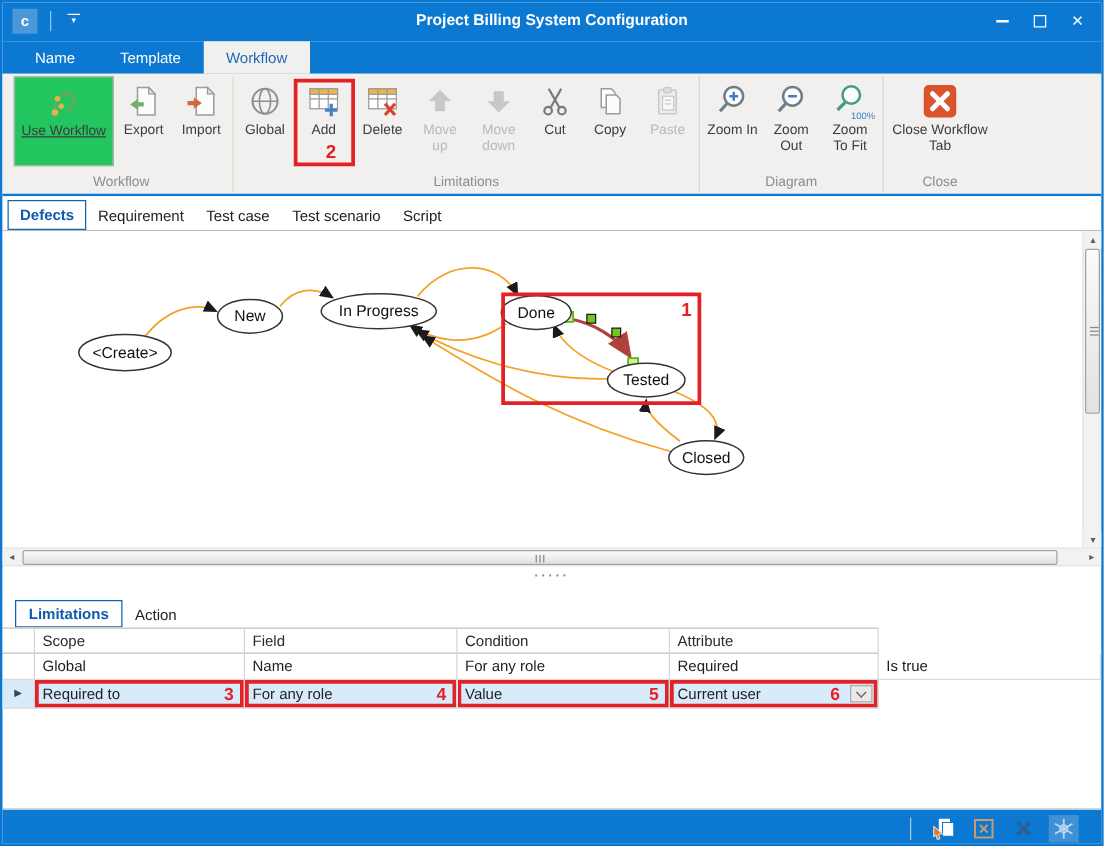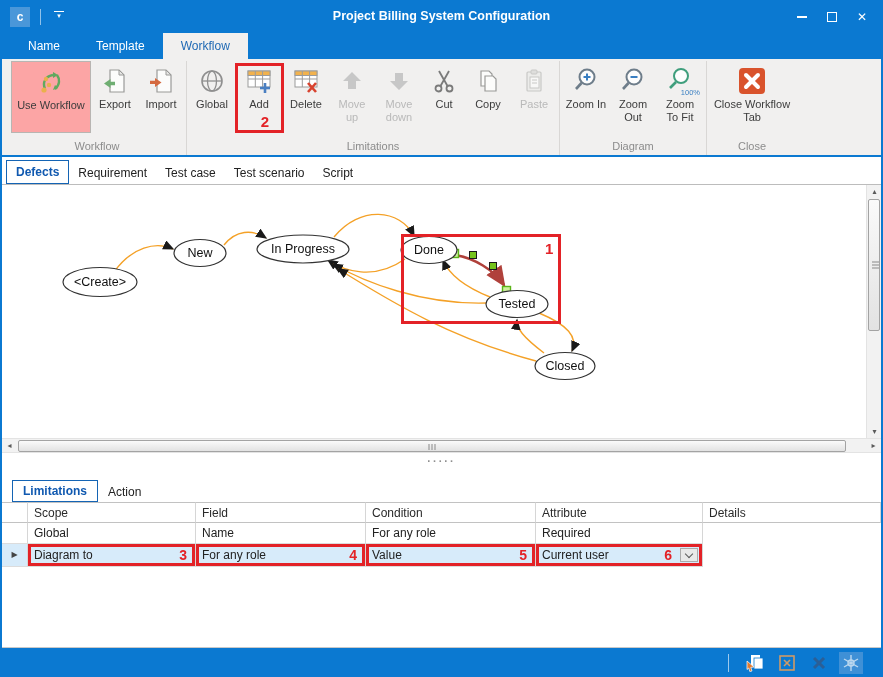--- a/index.html
+++ b/index.html
@@ -35,21 +35,21 @@
   .ribbon{ position:absolute; left:-2px; right:-2px; top:57px; height:98px; background:#f1f0ef;
            border-bottom:2px solid #0b79d1; display:flex; padding:2px 0 0 8px; }
   .rgroup{ display:flex; flex-direction:column; align-items:center; position:relative; padding:0 3px; }
   .rgroup + .rgroup{ border-left:1px solid #d9d7d5; }
   .rbtns{ display:flex; align-items:flex-start; gap:2px; }
   .rbtn{ width:44px; min-height:72px; display:flex; flex-direction:column; align-items:center;
          padding-top:3px; font-size:11px; color:#3c3c3c; text-align:center; position:relative; }
   .rbtn .ric{ height:34px; display:flex; align-items:center; justify-content:center; }
   .rbtn .l{ line-height:13px; white-space:nowrap; }
   .rbtn.wide{ width:80px; }
-  .rbtn.pressed{ background:#fca5a5; border:1px solid #b8b5b2; }
+  .rbtn.pressed{ background:#22c55e; border:1px solid #b8b5b2;text-decoration:underline; }
   .rbtn.disabled{ color:#b9b9b9; }
   .glabel{ font-size:11px; color:#8c8c8c; margin-top:auto; padding-bottom:3px; }
 
   
   .doctabs{ position:absolute; left:0; right:0; top:155px; height:28px; background:#fff;
             border-bottom:1px solid #bcbcbc; display:flex; align-items:flex-end; padding-left:4px; }
   .dtab{ font-size:12px; padding:4px 9px; margin-bottom:0; color:#222; }
   .dtab.active{ color:#1059b0; font-weight:bold; border:1px solid #1464b4; background:#fff; }
 
   
@@ -423,33 +423,33 @@
     <div class="btab">Action</div>
   </div>
 
   <div class="tbl">
     <div class="trow thead">
       <div class="tc"></div>
       <div class="tc">Scope</div>
       <div class="tc">Field</div>
       <div class="tc">Condition</div>
       <div class="tc">Attribute</div>
-      <div class="tc">Details</div>
     </div>
     <div class="trow">
       <div class="tc"></div>
       <div class="tc">Global</div>
       <div class="tc">Name</div>
       <div class="tc">For any role</div>
       <div class="tc">Required</div>
+      <div class="tc">Is true</div>
     </div>
     <div class="trow rsel">
       <div class="tc marker glyph">▶</div>
       <div class="tc hl">
-        <span>Diagram to</span>
+        <span>Required to</span>
         <span class="cellnum">3</span>
       </div>
       <div class="tc hl">
         <span>For any role</span>
         <span class="cellnum">4</span>
       </div>
       <div class="tc hl">
         <span>Value</span>
         <span class="cellnum">5</span>
       </div>

